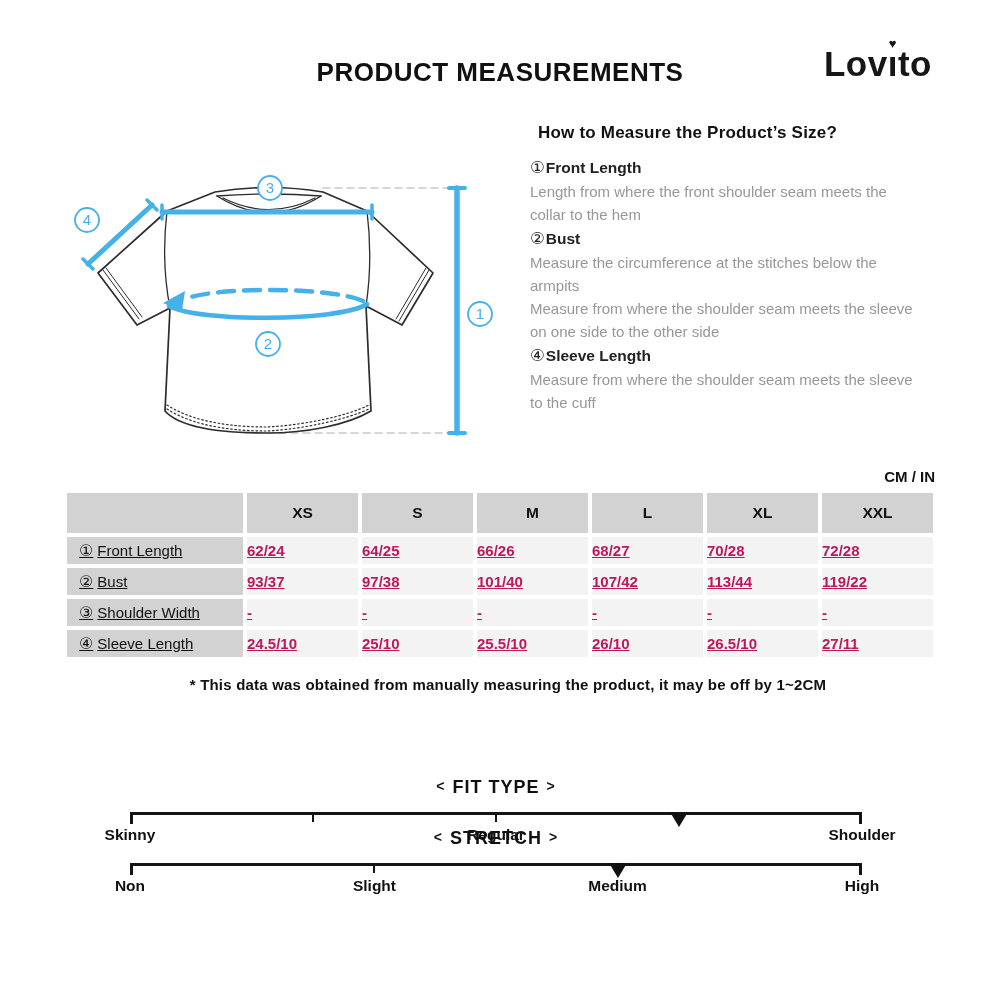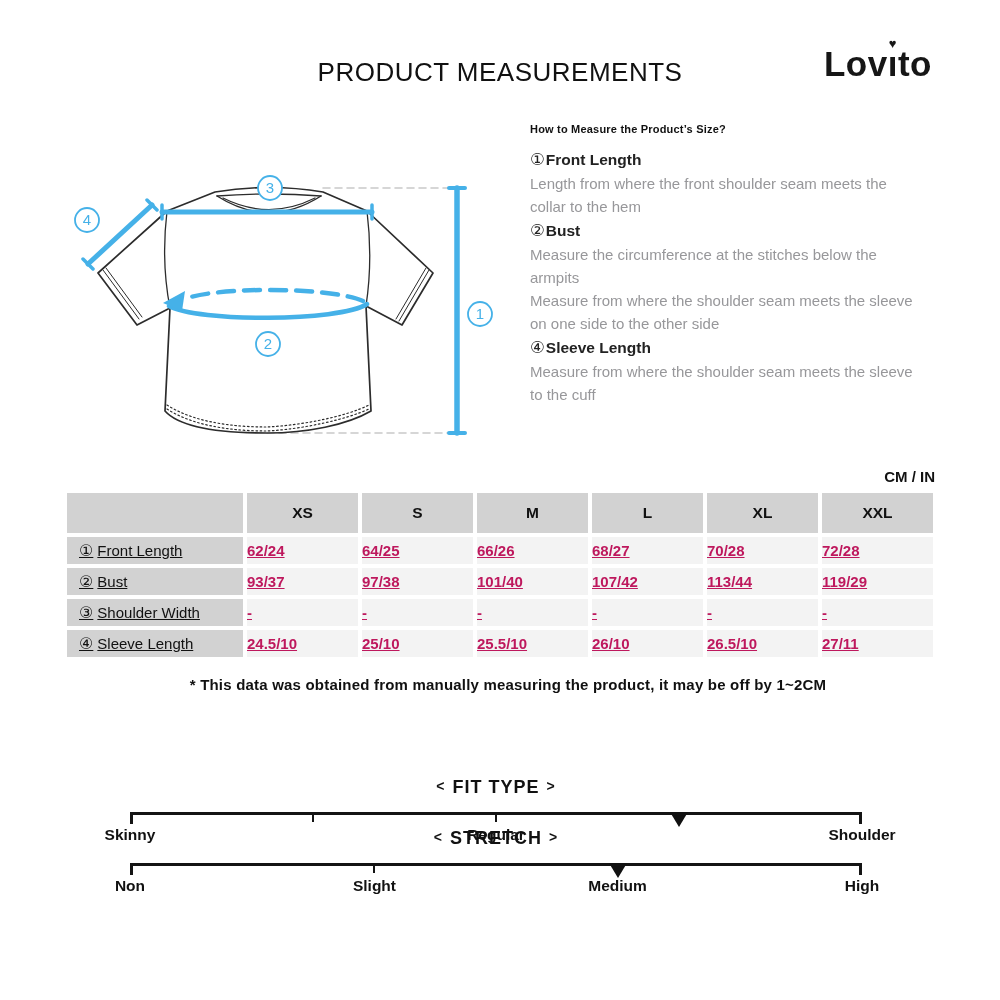--- a/index.html
+++ b/index.html
@@ -11,31 +11,31 @@
     --line:#2c2c2c;
     --guide-dash:#c9c9c9;
   }
   *{margin:0;padding:0;box-sizing:border-box;}
   html,body{background:#fff;}
   body{font-family:"Liberation Sans","DejaVu Sans",sans-serif;color:var(--ink);}
   .page{position:relative;width:1000px;height:1000px;background:#fff;overflow:hidden;}
 
   
   .title{position:absolute;top:57px;left:0;right:0;text-align:center;
-         font-size:26px;font-weight:400;letter-spacing:.5px;color:#111;}
+         font-size:26px;font-weight:700;letter-spacing:.5px;color:#111;}
   .logo{position:absolute;top:44px;right:68px;font-size:35px;font-weight:800;letter-spacing:.5px;color:#161616;}
   .logo-i{position:relative;display:inline-block;}
   .logo-i .i-dot{position:absolute;top:-7px;left:50%;transform:translateX(-50%);font-size:13px;line-height:1;}
 
   
   .diagram{position:absolute;left:55px;top:148px;width:460px;height:310px;}
 
   
   .guide{position:absolute;left:530px;top:123px;width:388px;}
-  .guide-title{font-size:11px;font-weight:800;color:#111;margin-bottom:12px;letter-spacing:.2px;}
+  .guide-title{font-size:17px;font-weight:800;color:#111;margin-bottom:12px;letter-spacing:.2px;margin-left:8px;}
   .guide-label{font-size:15.5px;font-weight:700;color:#222;line-height:24px;}
   .guide-label .gnum{font-weight:400;font-size:16.5px;margin-right:1px;}
   .guide-desc{font-size:15px;font-weight:400;color:var(--muted);line-height:23px;}
 
   
   .unit-label{position:absolute;top:468px;right:65px;font-size:15px;font-weight:700;color:#111;}
   .table-wrap{position:absolute;left:63px;right:63px;top:489px;}
   table.size-table{width:100%;border-collapse:separate;border-spacing:4px;table-layout:fixed;}
   .size-table col.label-col{width:176px;}
   .size-table th{background:var(--th-bg);height:40px;font-size:15.5px;font-weight:700;text-align:center;color:#111;}
@@ -168,21 +168,21 @@
         <td class="val">70/28</td>
         <td class="val">72/28</td>
       </tr>
       <tr>
         <td class="row-label"><span class="rnum">②</span><span>Bust</span></td>
         <td class="val">93/37</td>
         <td class="val">97/38</td>
         <td class="val">101/40</td>
         <td class="val">107/42</td>
         <td class="val">113/44</td>
-        <td class="val">119/29</td>
+        <td class="val">119/22</td>
       </tr>
       <tr>
         <td class="row-label"><span class="rnum">③</span><span>Shoulder Width</span></td>
         <td class="val">-</td>
         <td class="val">-</td>
         <td class="val">-</td>
         <td class="val">-</td>
         <td class="val">-</td>
         <td class="val">-</td>
       </tr>

